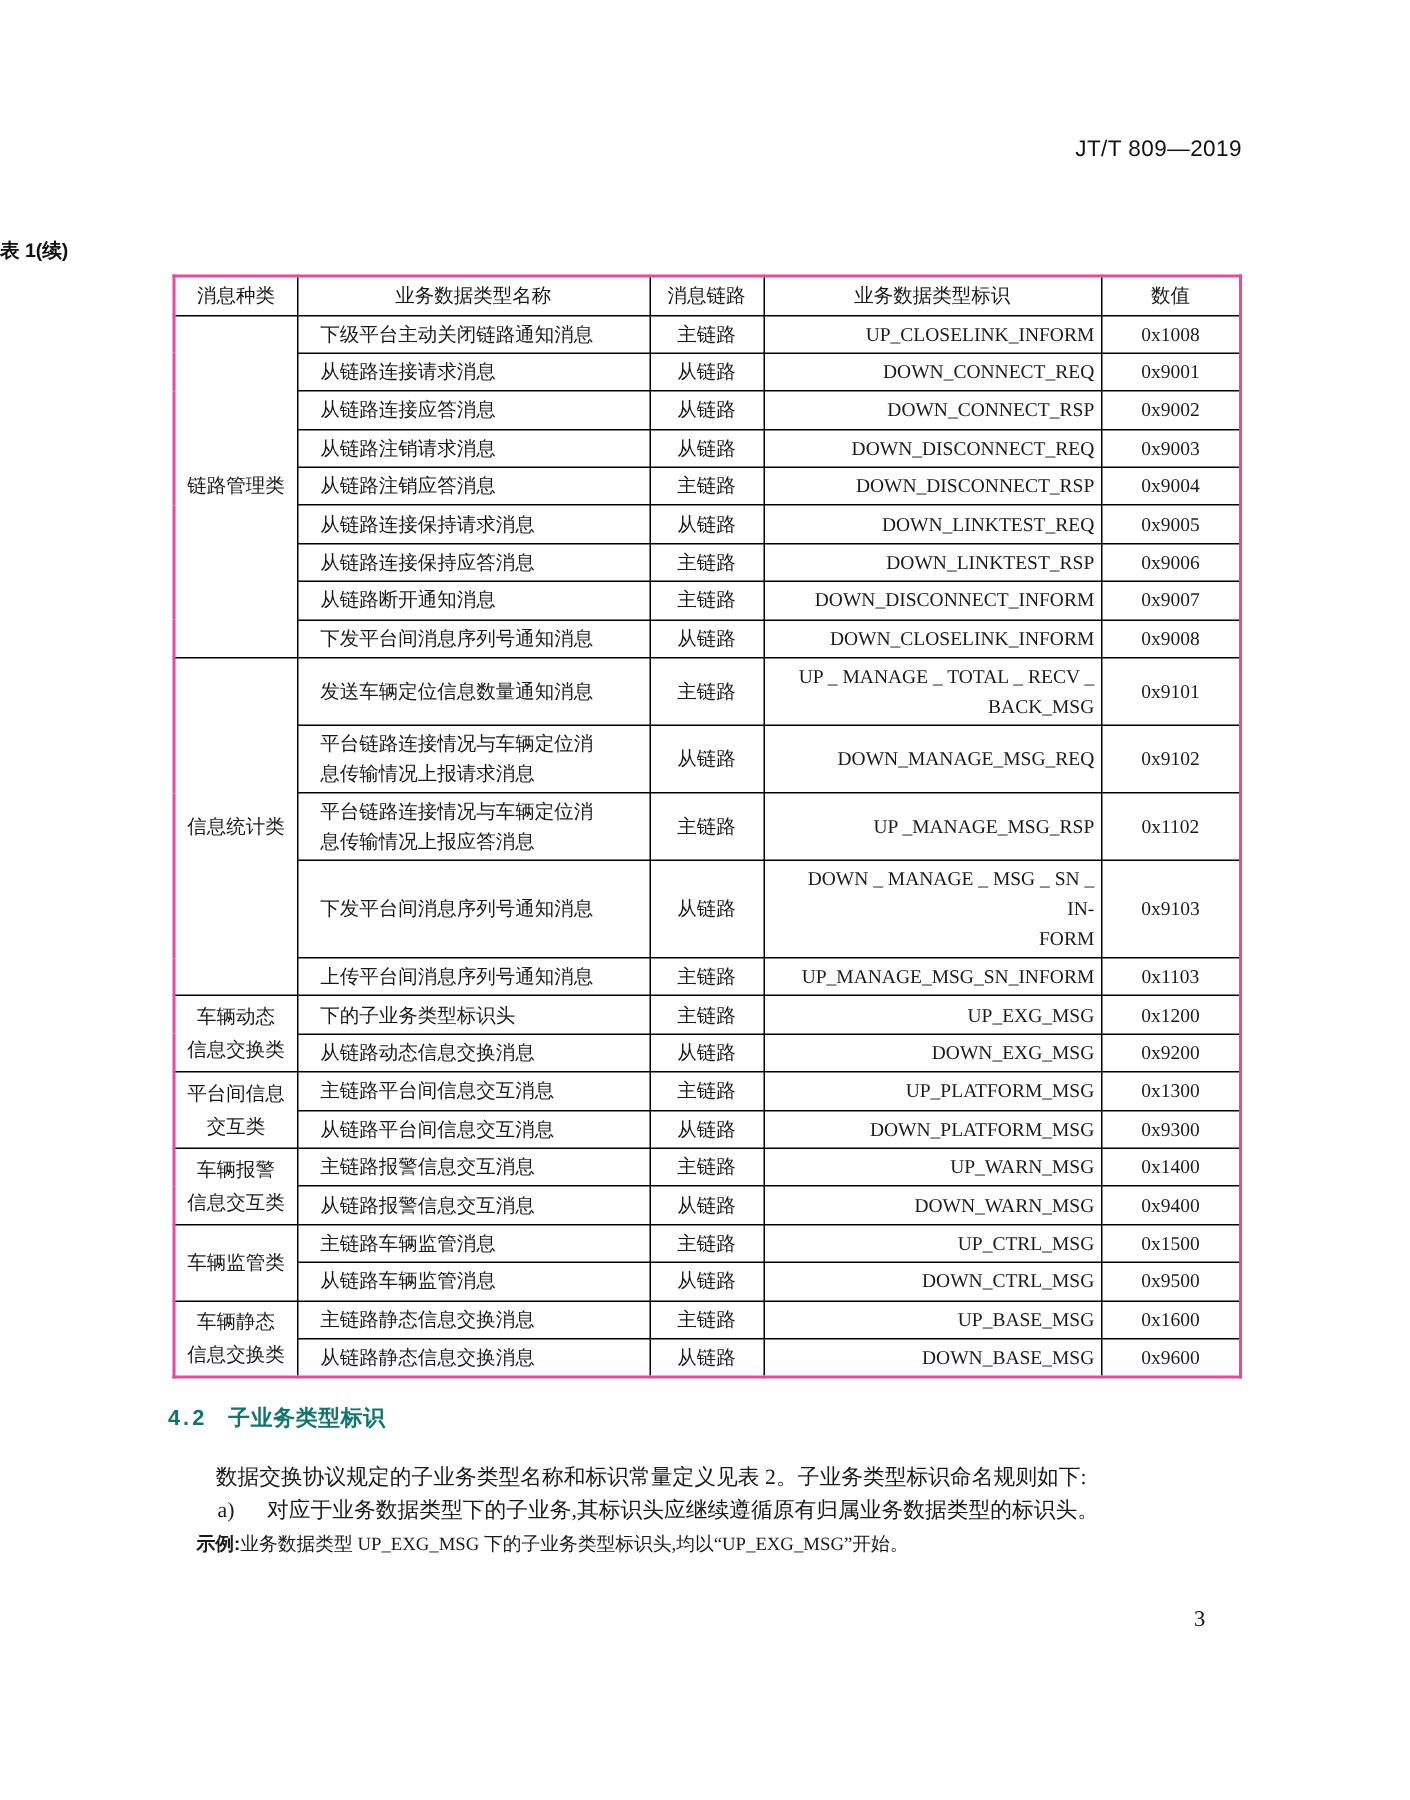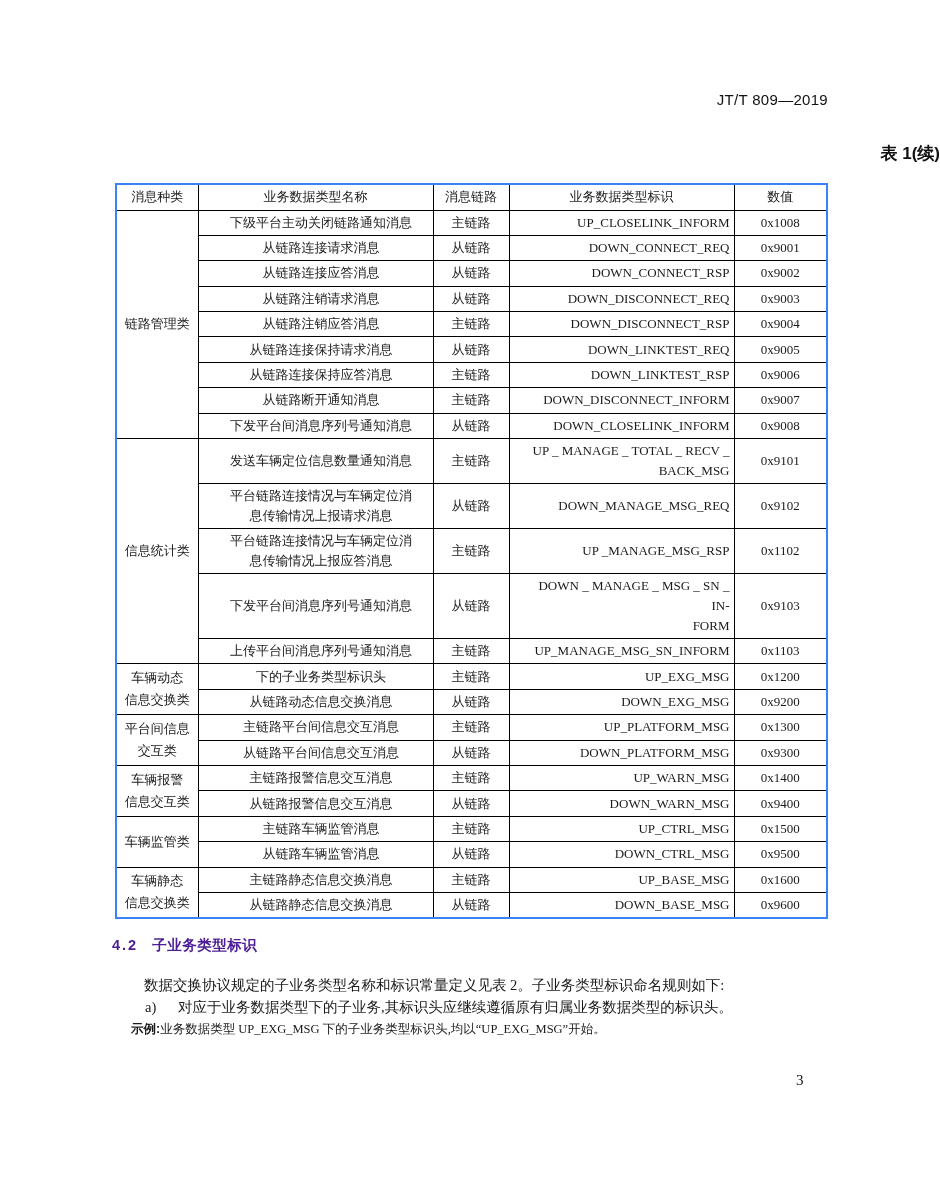--- a/index.html
+++ b/index.html
@@ -18,37 +18,37 @@
     position: absolute;
     top: 91px;
     right: 112px;
     font-family: "Liberation Sans", "DejaVu Sans", sans-serif;
     font-size: 15px;
     letter-spacing: 0.3px;
     color: #111;
   }
   .table-title {
     position: absolute;
-    top: 142px;
+    top: 158px;
     left: 0;
     width: 100%;
-    text-align: right;
+    text-align: left;
     font-family: "Liberation Sans", "DejaVu Sans", sans-serif;
     font-weight: bold;
-    font-size: 17px;
+    font-size: 13px;
     color: #111;
   }
   table.msg-table {
     position: absolute;
     top: 183px;
     left: 115px;
     width: 711px;
     border-collapse: collapse;
     table-layout: fixed;
-    border: 2px solid #3b82f6;
+    border: 2px solid #ec4899;
     font-size: 13px;
   }
   .msg-table col.c1 { width: 82px; }
   .msg-table col.c2 { width: 235px; }
   .msg-table col.c3 { width: 76px; }
   .msg-table col.c4 { width: 225px; }
   .msg-table col.c5 { width: 93px; }
   .msg-table th, .msg-table td {
     border: 1px solid #000;
     padding: 2px 4px;
@@ -57,31 +57,31 @@
   }
   .msg-table thead tr { height: 26px; }
   .msg-table tbody tr { height: 25.4px; }
   .msg-table th {
     font-family: "Liberation Sans", "DejaVu Sans", sans-serif;
     font-weight: normal;
     font-size: 13px;
     text-align: center;
   }
   .msg-table td.cat  { text-align: center; white-space: pre-line; line-height: 22px; }
-  .msg-table td.name { text-align: center; padding-left: 15px; white-space: pre-line; }
+  .msg-table td.name { text-align: left; padding-left: 15px; white-space: pre-line; }
   .msg-table td.link { text-align: center; }
   .msg-table td.id   { text-align: right; padding-left: 20px; white-space: pre-line;
                        font-family: "Liberation Serif", "DejaVu Serif", serif; }
   .msg-table td.val  { text-align: center; }
   .section { position: absolute; top: 936px; left: 112px; width: 718px; }
   .section-heading {
     font-family: "Liberation Sans", "DejaVu Sans", sans-serif;
     font-weight: bold;
     font-size: 14.5px;
-    color: #4c1d95;
+    color: #0f766e;
     letter-spacing: 0.5px;
   }
   .section-heading .sec-num { margin-right: 14px; letter-spacing: 2px; }
   .section-body { margin-top: 19px; font-size: 14.5px; line-height: 22px; }
   .intro { text-indent: 2.2em; }
   .list-item { margin-left: 33px; }
   .list-item .item-label { display: inline-block; min-width: 19px; margin-right: 14px; }
   .example { font-size: 12.5px; margin-left: 19px; line-height: 22px; }
   .example .example-label {
     font-family: "Liberation Sans", "DejaVu Sans", sans-serif;

